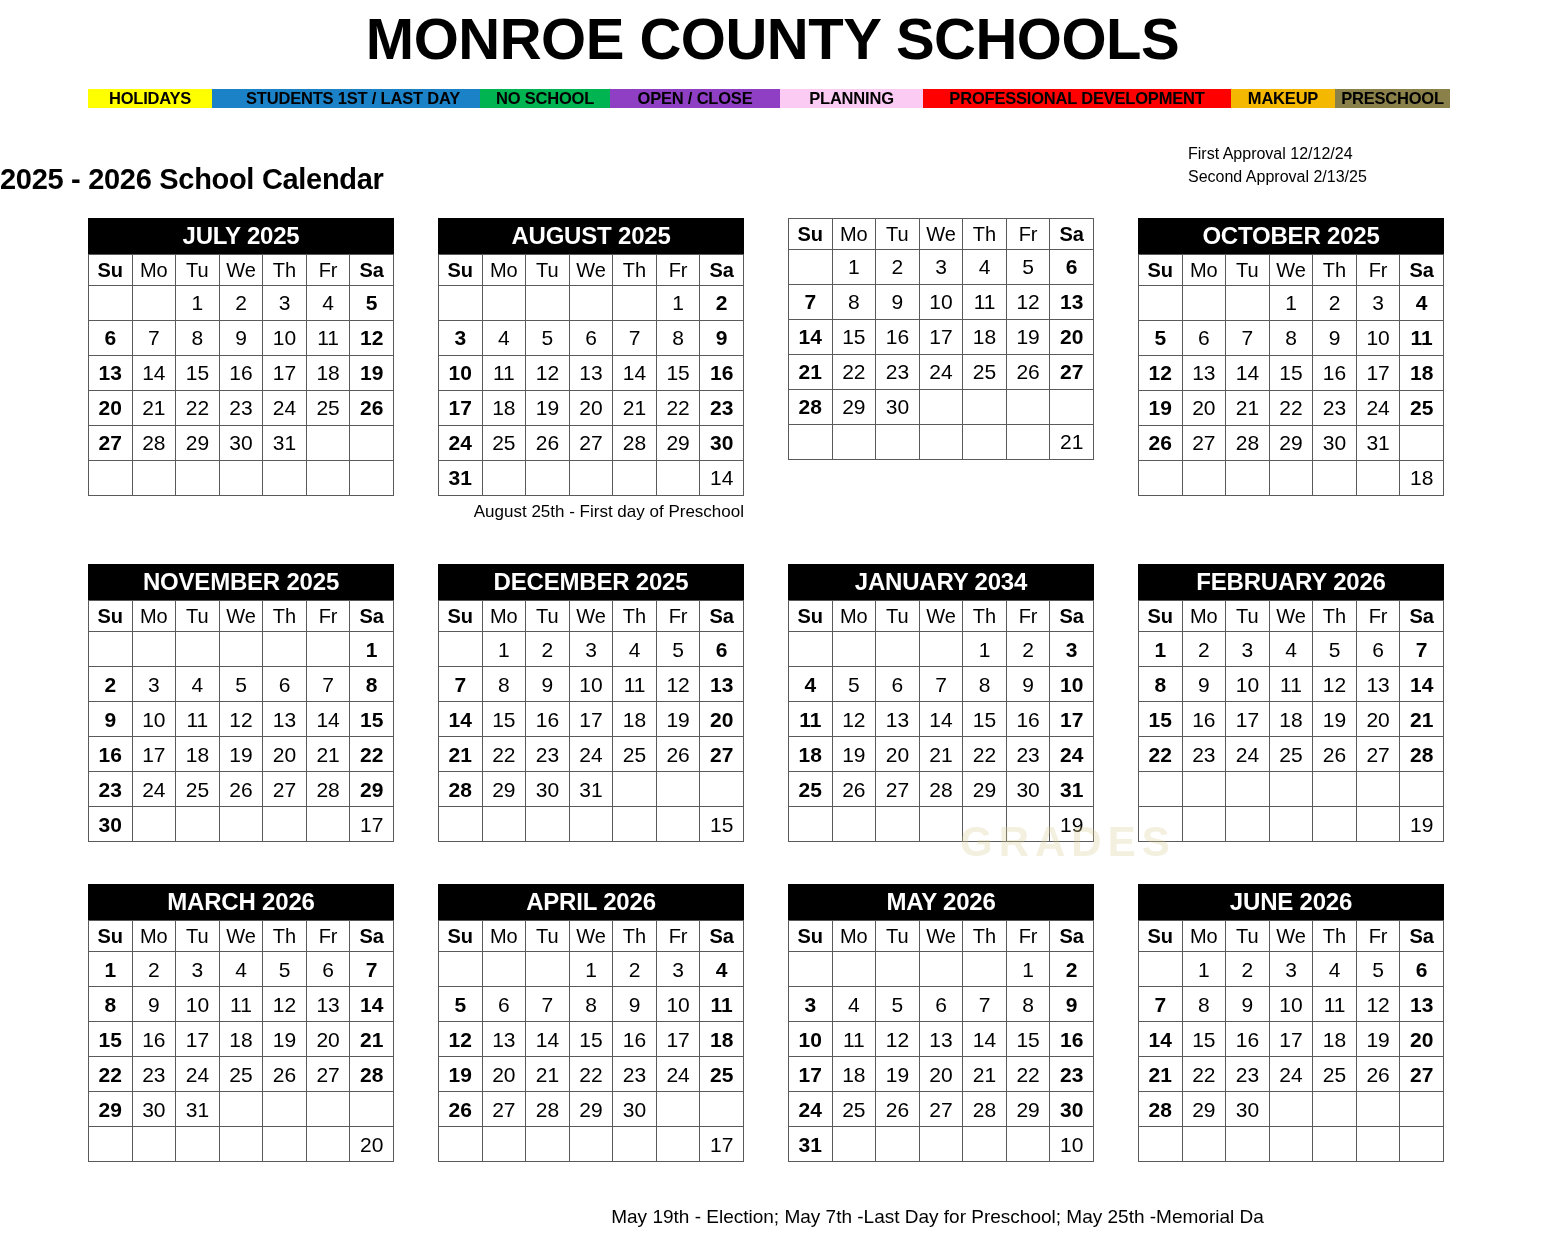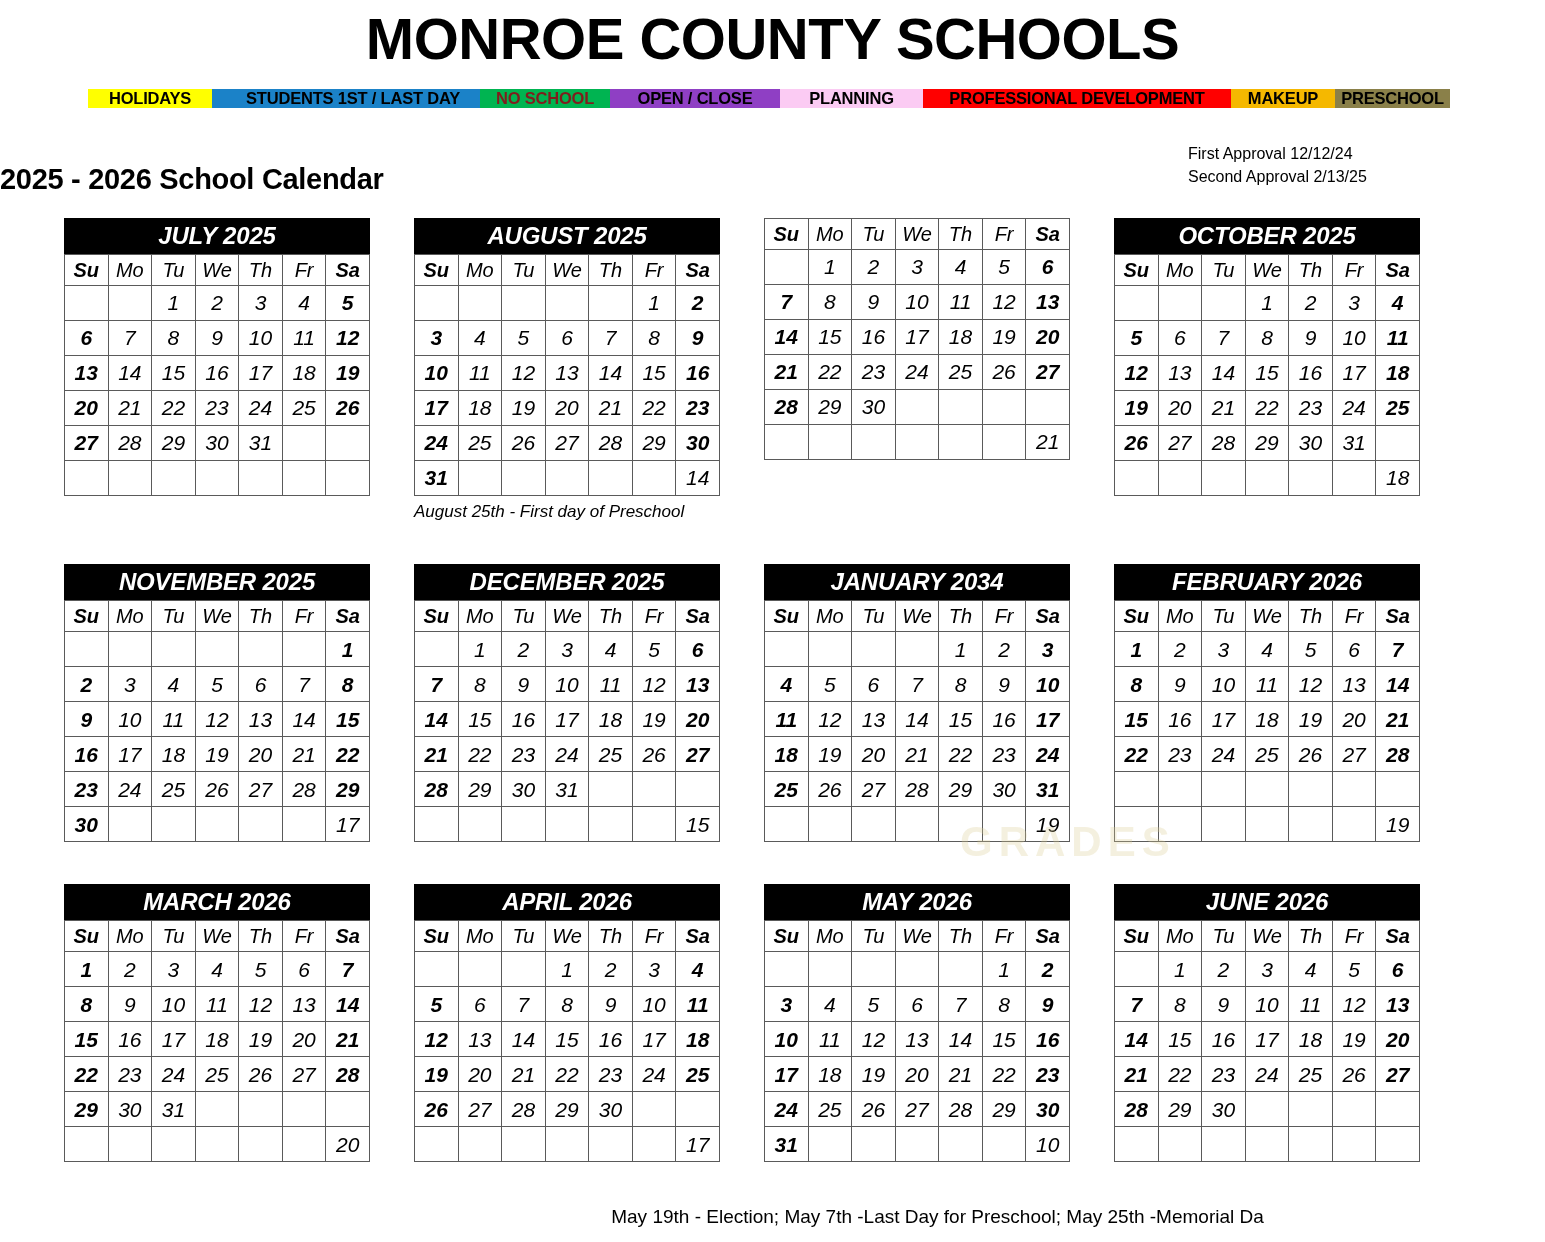--- a/index.html
+++ b/index.html
@@ -64,24 +64,23 @@
 
   
   .months-area {
     position: relative;
     margin-top: 22px;
     padding: 0 0 0 0;
   }
   .month-row {
     display: flex;
     justify-content: flex-start;
-    padding-left: 64px;
+    padding-left: 88px;
     margin-bottom: 0;
     position: relative;
-    font-style: italic;
   }
   .month-row + .month-row { margin-top: 42px; }
 
   .month {
     width: 306px;
     margin-right: 44px;
     position: relative;
   }
   .month:last-child { margin-right: 0; }
 
@@ -129,21 +128,21 @@
   td.makeup-lt{ background: #fbc02d; }
   td.preschool{ background: #8a8049; }
 
   td.count {
     font-size: 15px;
     font-weight: normal;
     text-align: center;
   }
 
   .month-note {
-    text-align: left;
+    text-align: right;
     font-size: 17px;
     margin-top: 6px;
     white-space: nowrap;
   }
 
   .bottom-note {
     position: absolute;
     left: 0;
     right: 0;
     bottom: 14px;
@@ -167,21 +166,21 @@
 </head>
 <body>
 
 <div class="page">
 
   <h1 class="page-title">MONROE COUNTY SCHOOLS</h1>
 
   <div class="legend-bar">
       <div class="legend-seg" style="background: rgb(255, 255, 0); color: rgb(0, 0, 0); flex: 0 0 124px;">HOLIDAYS</div>
       <div class="legend-seg" style="background: rgb(27, 130, 200); color: rgb(0, 0, 0); flex: 0 0 268px; padding-left: 20px;">STUDENTS 1ST / LAST DAY</div>
-      <div class="legend-seg" style="background: rgb(0, 180, 81); color: #7f1d1d; flex: 0 0 130px;">NO SCHOOL</div>
+      <div class="legend-seg" style="background: rgb(0, 180, 81); color: #000000; flex: 0 0 130px;">NO SCHOOL</div>
       <div class="legend-seg" style="background: rgb(143, 63, 196); color: rgb(0, 0, 0); flex: 0 0 170px;">OPEN / CLOSE</div>
       <div class="legend-seg" style="background: rgb(251, 203, 243); color: rgb(0, 0, 0); flex: 0 0 143px;">PLANNING</div>
       <div class="legend-seg" style="background: rgb(255, 0, 0); color: rgb(0, 0, 0); flex: 0 0 308px;">PROFESSIONAL DEVELOPMENT</div>
       <div class="legend-seg" style="background: rgb(245, 184, 0); color: rgb(0, 0, 0); flex: 0 0 104px;">MAKEUP</div>
       <div class="legend-seg" style="background: rgb(138, 128, 73); color: rgb(0, 0, 0); flex: 0 0 115px;">PRESCHOOL</div>
     </div>
 
   <div class="approvals">
     <div>First Approval 12/12/24</div>
     <div>Second Approval 2/13/25</div>

